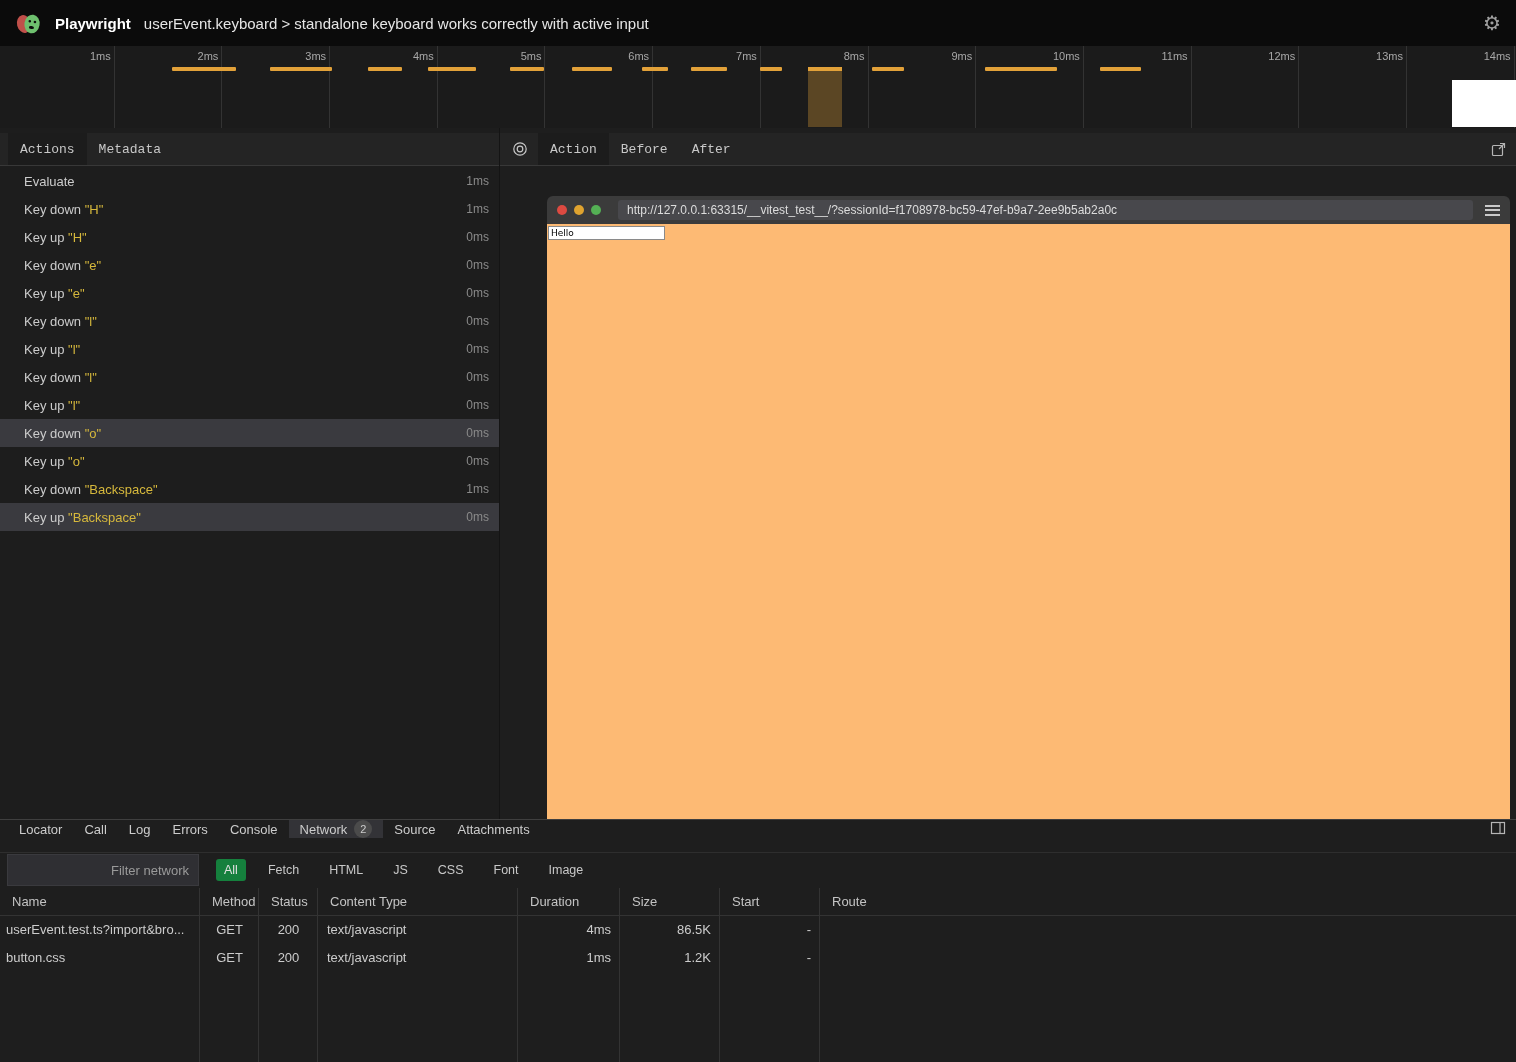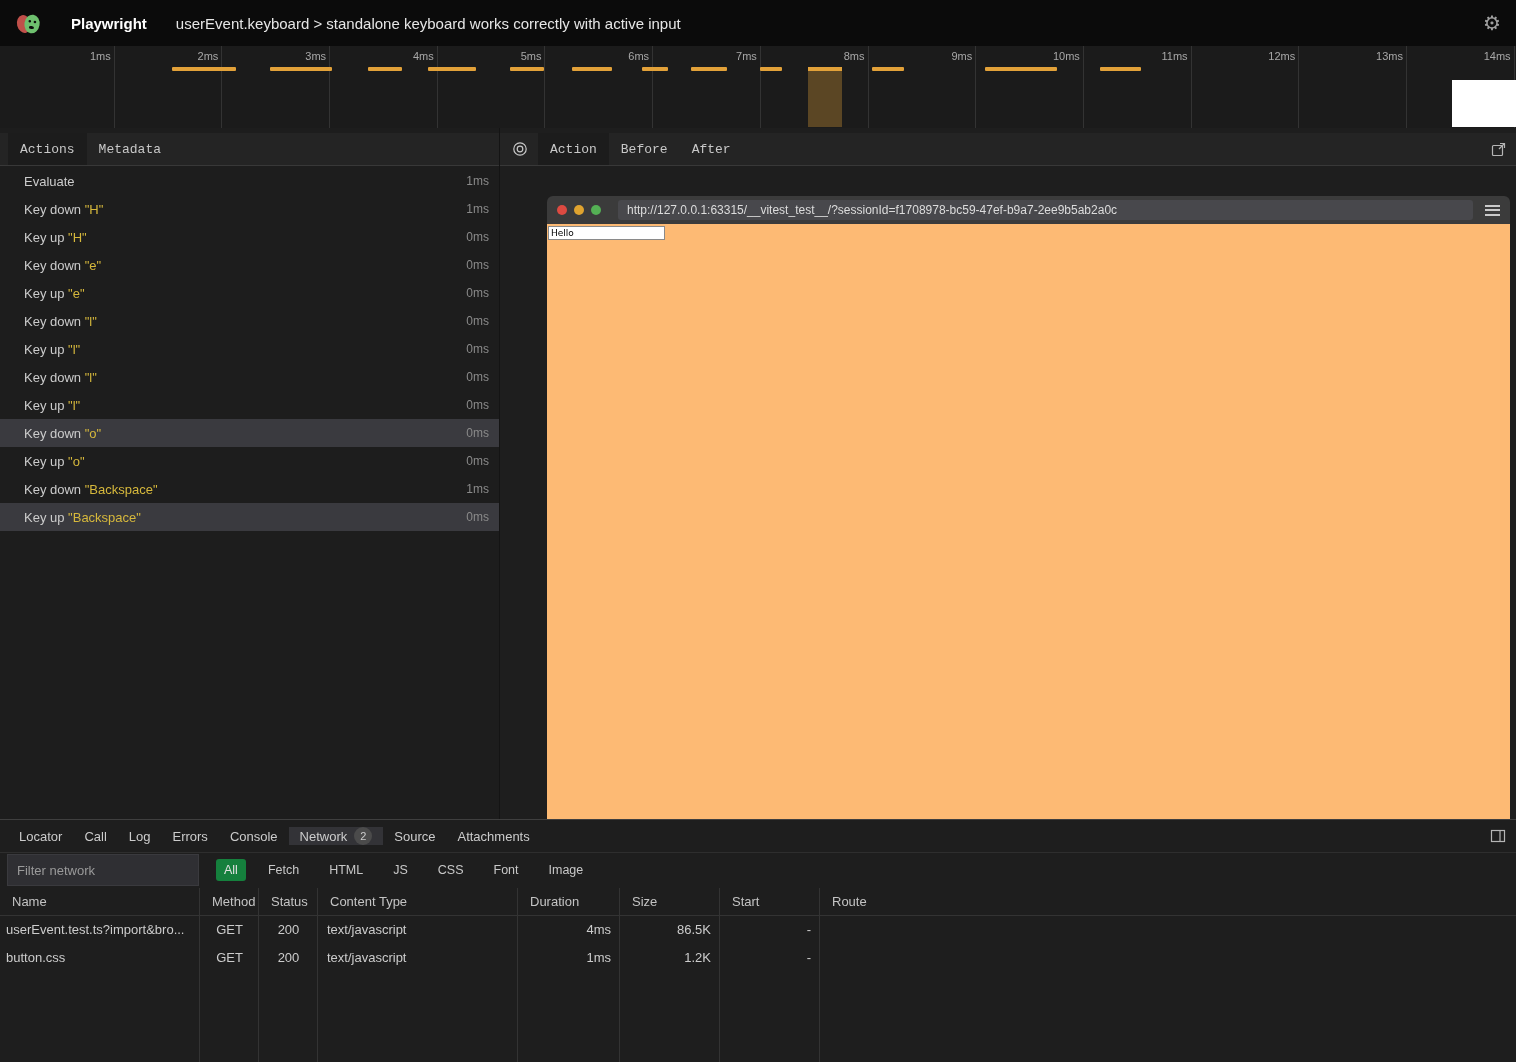--- a/index.html
+++ b/index.html
@@ -10,21 +10,21 @@
     --traffic-green:#54b054;
   }
   *{box-sizing:border-box;margin:0;padding:0;}
   html,body{width:1516px;height:1062px;}
   body{
     position:relative;overflow:hidden;background:#1e1e1e;color:#cccccc;
     font-family:"Liberation Sans",sans-serif;font-size:13px;
   }
   
   .topbar{position:absolute;top:0;left:0;right:0;height:46px;background:#0b0b0b;
-    display:flex;align-items:center;gap:29px;padding:0 15px;}
+    display:flex;align-items:center;gap:13px;padding:0 15px;}
   .app-title{color:#ffffff;font-weight:bold;font-size:15px;}
   .trace-title{color:#e6e6e6;font-size:15px;}
   .gear{margin-left:auto;color:#a0a0a0;font-size:20px;line-height:1;cursor:pointer;}
   
   .timeline{position:absolute;top:46px;left:0;right:0;height:82px;background:#1b1b1b;cursor:pointer;}
   .tl-grid{position:absolute;inset:0;display:flex;padding-left:7px;}
   .tl-seg{width:107.7px;flex:none;border-right:1px solid #333333;position:relative;}
   .tl-label{position:absolute;top:4px;right:3px;font-size:11px;color:#a8a8a8;}
   .tl-bars .tl-bar{position:absolute;top:21px;height:4px;background:var(--accent-orange);border-radius:1px;}
   .tl-sel{position:absolute;top:21px;bottom:1px;background:rgba(226,161,57,0.32);border-top:4px solid var(--accent-orange);}
@@ -59,29 +59,29 @@
   .urlbar{flex:1;margin:0 12px 0 10px;height:20px;background:#48484c;border-radius:3px;color:#dcdcdc;
     font-size:12px;line-height:20px;padding:0 9px;white-space:nowrap;overflow:hidden;}
   .hamburger{width:15px;height:11px;border-top:2px solid #c9c9c9;border-bottom:2px solid #c9c9c9;position:relative;flex:none;cursor:pointer;}
   .hamburger::after{content:"";position:absolute;left:0;right:0;top:2.5px;height:2px;background:#c9c9c9;}
   .page{height:690px;background:#fdba74;position:relative;}
   .hello-input{position:absolute;top:2px;left:1px;width:117px;height:14px;border:1px solid #8a8a8a;
     background:#ffffff;color:#000000;font-size:9px;line-height:12px;padding:0 2px;
     font-family:"DejaVu Sans",sans-serif;}
   
   .bottom{position:absolute;left:0;right:0;top:819px;bottom:0;background:#1e1e1e;border-top:1px solid #3f3f3f;}
-  .b-tabbar{height:33px;display:flex;align-items:center;padding-left:8px;border-bottom:1px solid #2e2e2e;}
+  .b-tabbar{height:33px;display:flex;align-items:flex-start;padding-left:8px;border-bottom:1px solid #2e2e2e;}
   .b-tab{display:flex;align-items:center;gap:7px;padding:0 11px;cursor:pointer;white-space:nowrap;}
   .b-tab.selected{background:#333337;}
   .badge{width:18px;height:18px;border-radius:50%;background:#4b4b4b;color:#cccccc;font-size:11px;
     display:flex;align-items:center;justify-content:center;}
   .split-icon{margin-left:auto;display:flex;align-items:center;padding:0 10px;cursor:pointer;}
   .b-filterbar{height:34px;display:flex;align-items:center;padding:0 7px;}
   .filter-input{width:192px;height:24px;background:#2f2f33;border:1px solid #3a3a3e;color:#cccccc;
-    font-size:13px;padding:15px 9px;outline:none;font-family:"Liberation Sans",sans-serif;}
+    font-size:13px;padding:15px 9px;outline:none;font-family:"Liberation Sans",sans-serif;text-align:right;}
   .filter-input::placeholder{color:#9a9a9a;}
   .chips{display:flex;align-items:center;margin-left:17px;}
   .chip{padding:4px 8px;margin-right:14px;border-radius:3px;font-size:12.5px;color:#c8c8c8;cursor:pointer;}
   .chip.selected{background:#15803d;color:#e0e0e0;}
   
   .net-table{position:absolute;top:68px;left:0;right:0;bottom:0;}
   .net-grid{display:grid;grid-template-columns:200px 59px 59px 200px 102px 100px 100px 1fr;}
   .col-lines{position:absolute;inset:0;}
   .col-lines .col-line{border-right:1px solid #333333;}
   .col-lines .col-line:last-child{border-right:none;}

